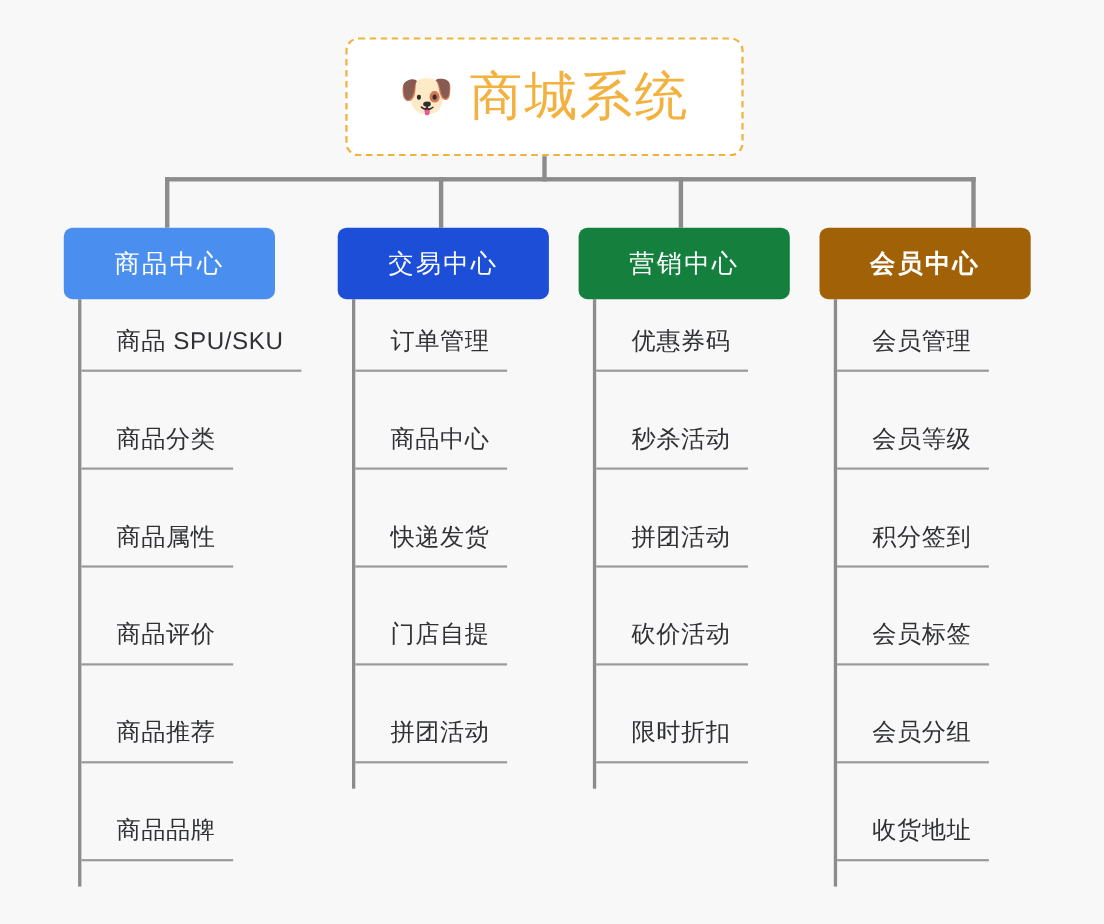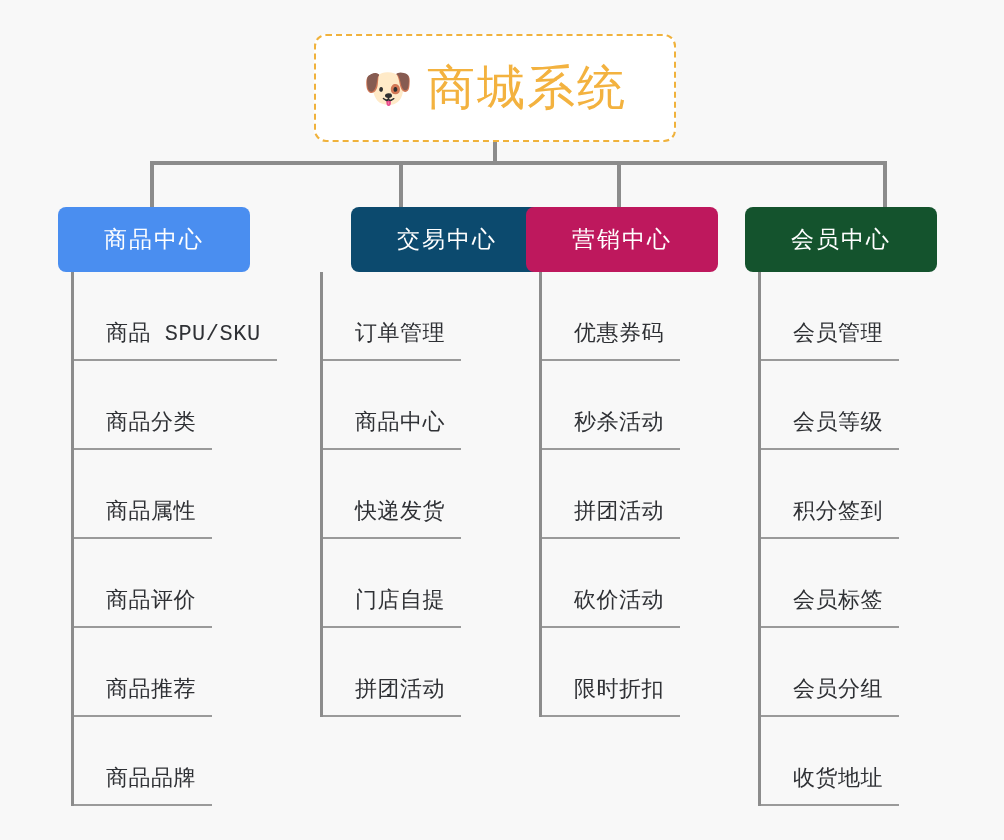--- a/index.html
+++ b/index.html
@@ -95,23 +95,22 @@
   .leaf-list {
     position: relative;
     margin-left: 13px;
     padding-left: 0;
     border-left: 3px solid #8c8c8c;
   }
   .leaf-item {
     position: relative;
     height: 89px;
     display: flex;
-    align-items: flex-end;
+    align-items: center;
     padding-left: 0;
-    font-family: Liberation Mono, monospace;
   }
   .leaf-inner {
     display: inline-block;
     border-bottom: 2px solid #9a9a9a;
     padding: 0 16px 11px 32px;
     font-size: 22px;
     color: #2f3135;
     white-space: nowrap;
     letter-spacing: 0.5px;
   }
@@ -151,63 +150,63 @@
       <div class="leaf-item">
           <span class="leaf-inner">商品推荐</span>
         </div>
       <div class="leaf-item">
           <span class="leaf-inner">商品品牌</span>
         </div>
     </div>
   </div>
 
   <div class="column" style="left:307px;">
-    <div class="cat-box" style="background:#0c4a6e;margin-left:44px;">交易中心</div>
+    <div class="cat-box" style="background:#1d4ed8;">交易中心</div>
     <div class="leaf-list">
       <div class="leaf-item">
           <span class="leaf-inner">订单管理</span>
         </div>
       <div class="leaf-item">
           <span class="leaf-inner">商品中心</span>
         </div>
       <div class="leaf-item">
           <span class="leaf-inner">快递发货</span>
         </div>
       <div class="leaf-item">
           <span class="leaf-inner">门店自提</span>
         </div>
       <div class="leaf-item">
           <span class="leaf-inner">拼团活动</span>
         </div>
     </div>
   </div>
 
   <div class="column" style="left:526px;">
-    <div class="cat-box" style="background:#be185d;">营销中心</div>
+    <div class="cat-box" style="background:#15803d;">营销中心</div>
     <div class="leaf-list">
       <div class="leaf-item">
           <span class="leaf-inner">优惠券码</span>
         </div>
       <div class="leaf-item">
           <span class="leaf-inner">秒杀活动</span>
         </div>
       <div class="leaf-item">
           <span class="leaf-inner">拼团活动</span>
         </div>
       <div class="leaf-item">
           <span class="leaf-inner">砍价活动</span>
         </div>
       <div class="leaf-item">
           <span class="leaf-inner">限时折扣</span>
         </div>
     </div>
   </div>
 
   <div class="column" style="left:745px;">
-    <div class="cat-box" style="background:#14532d;">会员中心</div>
+    <div class="cat-box" style="background:#a16207;font-weight:bold;">会员中心</div>
     <div class="leaf-list">
       <div class="leaf-item">
           <span class="leaf-inner">会员管理</span>
         </div>
       <div class="leaf-item">
           <span class="leaf-inner">会员等级</span>
         </div>
       <div class="leaf-item">
           <span class="leaf-inner">积分签到</span>
         </div>

